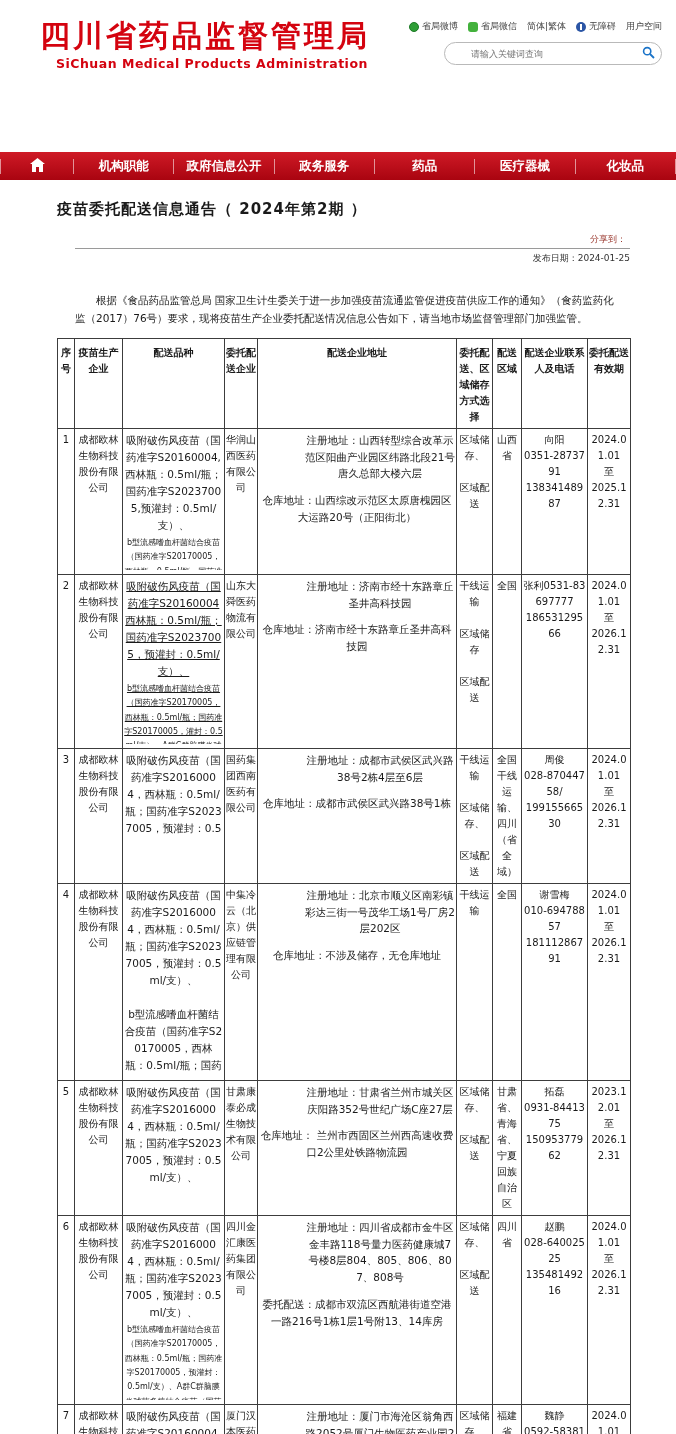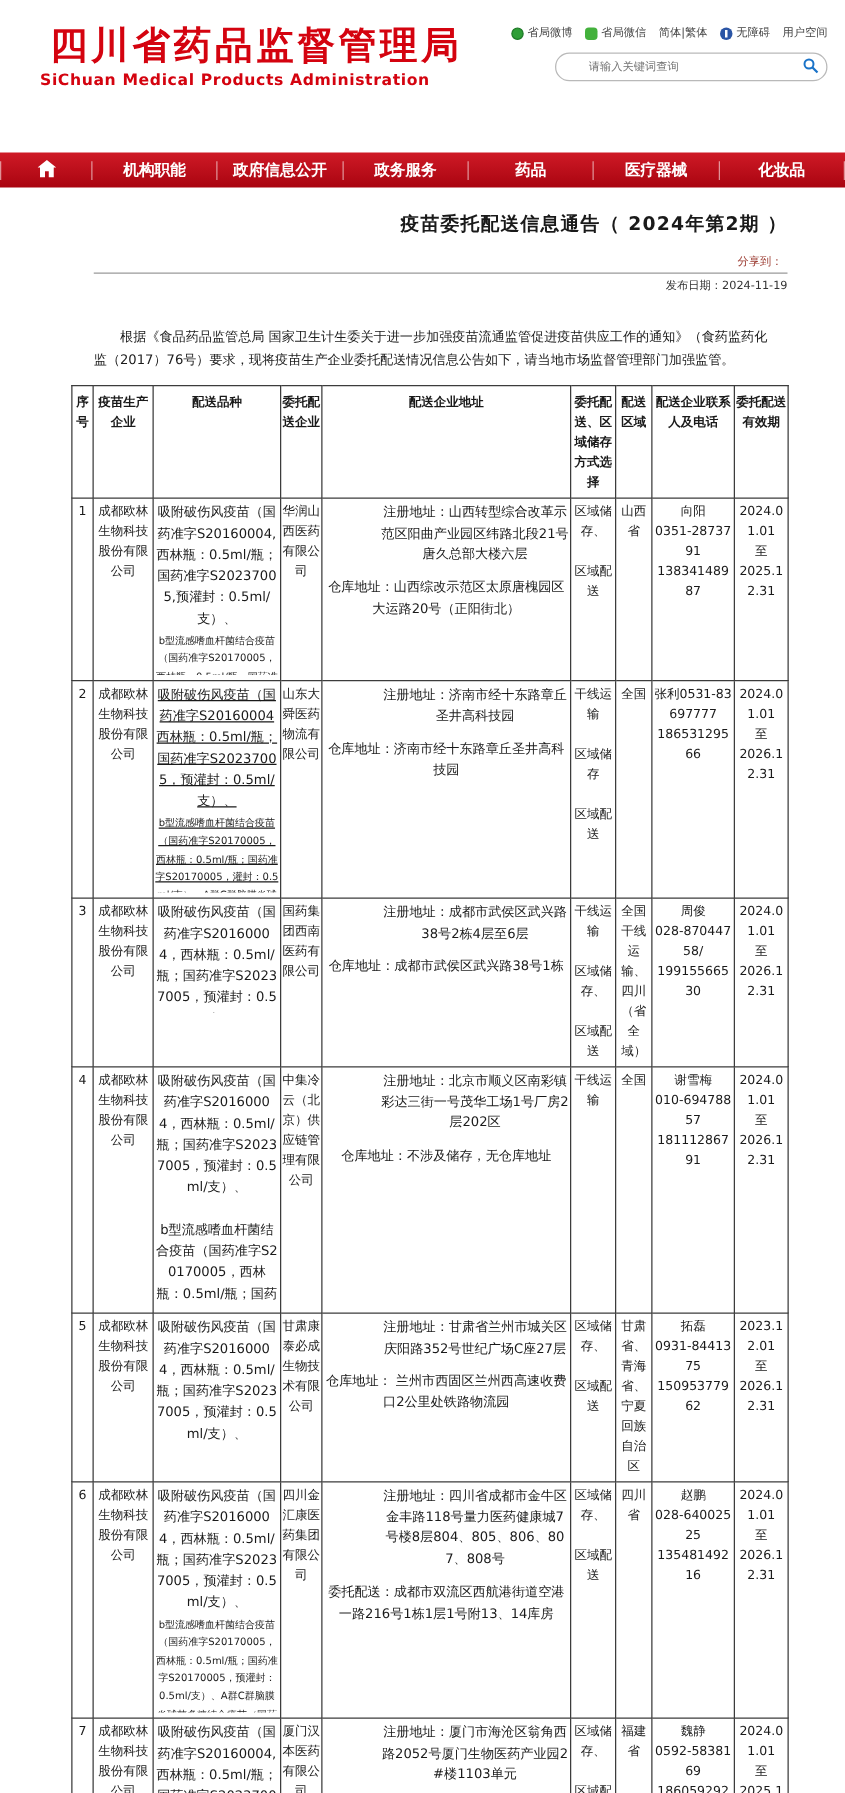--- a/index.html
+++ b/index.html
@@ -1,23 +1,23 @@
 <!DOCTYPE html>
 <html><head>
 <meta charset="utf-8">
 <style>
   * { margin:0; padding:0; box-sizing:border-box; }
   body { font-family:"DejaVu Sans","Liberation Sans",sans-serif; background:#fff; }
   .page { position:relative; width:676px; min-height:1434px; background:#fff; overflow:hidden; }
 
   
-  .site-header { position:relative; height:122px; }
+  .site-header { position:relative; height:152px; }
   .logo-cn { position:absolute; left:40px; top:16px; font-size:30px; font-weight:bold;
              color:#d4030f; letter-spacing:3px; white-space:nowrap; }
-  .logo-en { position:absolute; left:32px; top:56px; font-size:12.5px; font-weight:bold;
+  .logo-en { position:absolute; left:56px; top:56px; font-size:12.5px; font-weight:bold;
              color:#d4030f; letter-spacing:0.5px; }
   .top-links { position:absolute; right:14px; top:20px; display:flex; gap:10px;
                font-size:9px; color:#444; align-items:center; white-space:nowrap; }
   .top-link { display:flex; align-items:center; gap:3px; cursor:pointer; }
   .tl-icon { display:inline-block; width:10px; height:10px; border-radius:50%; }
   .tl-icon.weibo { background:#2e9e36; border:1px solid #1d7a26; }
   .tl-icon.wechat { background:#43b13c; border-radius:3px; }
   .tl-icon.accessibility { background:#2b55a5; border-radius:50%; position:relative; }
   .tl-icon.accessibility::after { content:""; position:absolute; left:4px; top:2px; width:2px; height:6px; background:#fff; }
   .search-box { position:absolute; right:14px; top:42px; width:218px; height:23px;
@@ -33,21 +33,21 @@
   .nav-sep { width:1px; height:15px; background:rgba(255,255,255,0.55); }
   .nav-item { flex:1; text-align:center; font-size:12.5px; font-weight:bold;
               cursor:pointer; white-space:nowrap; padding:0 4px; }
   .nav-home { flex:0 0 72px; text-align:center; cursor:pointer; display:flex; justify-content:center; }
 
   
   .breadcrumb { margin:12px 0 0 58px; font-size:9px; color:#8a8a8a; }
 
   
   .article { padding:0 46px 0 57px; }
-  .page-title { text-align:right; font-size:15px; color:#1a1a1a; margin-top:20px; letter-spacing:1px; }
+  .page-title { text-align:left; font-size:15px; color:#1a1a1a; margin-top:20px; letter-spacing:1px; }
   .share-row { text-align:right; font-size:9px; color:#9b3a30; margin:14px 4px 2px 0; }
   .meta-rule { border:none; border-top:1px solid #9a9a9a; margin:0 0 3px 18px; }
   .date-row { text-align:right; font-size:9px; color:#333; margin-right:0; }
   .intro { margin:26px 10px 10px 18px; font-size:10.5px; color:#1a1a1a;
            line-height:1.75; text-indent:2em; }
 
   
   table.info { border-collapse:collapse; width:573px; table-layout:fixed; margin-top:2px; }
   table.info th, table.info td { border:1px solid #3c3c3c; vertical-align:top;
            text-align:center; padding:3px 1px; font-size:10px; line-height:1.6;
@@ -124,21 +124,21 @@
       <span class="nav-sep"></span>
       <span class="nav-item">化妆品</span>
       <span class="nav-sep"></span>
     </nav>
 
 
   <main class="article">
     <h1 class="page-title">疫苗委托配送信息通告（ 2024年第2期 ）</h1>
     <div class="share-row">分享到：</div>
     <hr class="meta-rule">
-    <div class="date-row">发布日期：2024-11-19</div>
+    <div class="date-row">发布日期：2024-01-25</div>
     <p class="intro">根据《食品药品监管总局 国家卫生计生委关于进一步加强疫苗流通监管促进疫苗供应工作的通知》（食药监药化监（2017）76号）要求，现将疫苗生产企业委托配送情况信息公告如下，请当地市场监督管理部门加强监管。</p>
 
     <table class="info">
       <colgroup>
         <col style="width:17px">
           <col style="width:48px">
           <col style="width:102px">
         <col style="width:33px">
           <col style="width:199px">
           <col style="width:36px">

